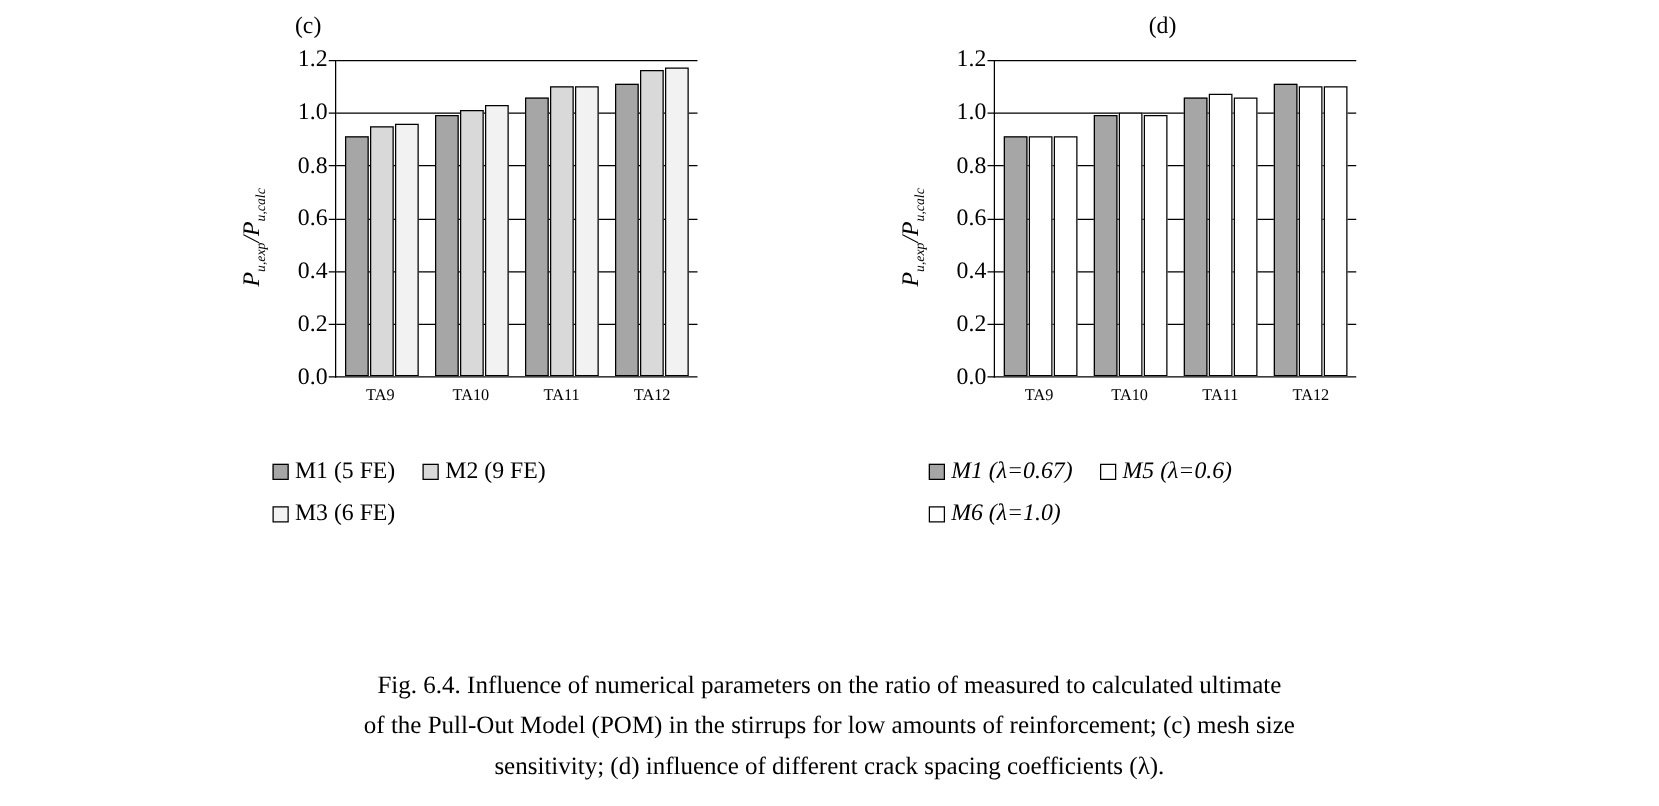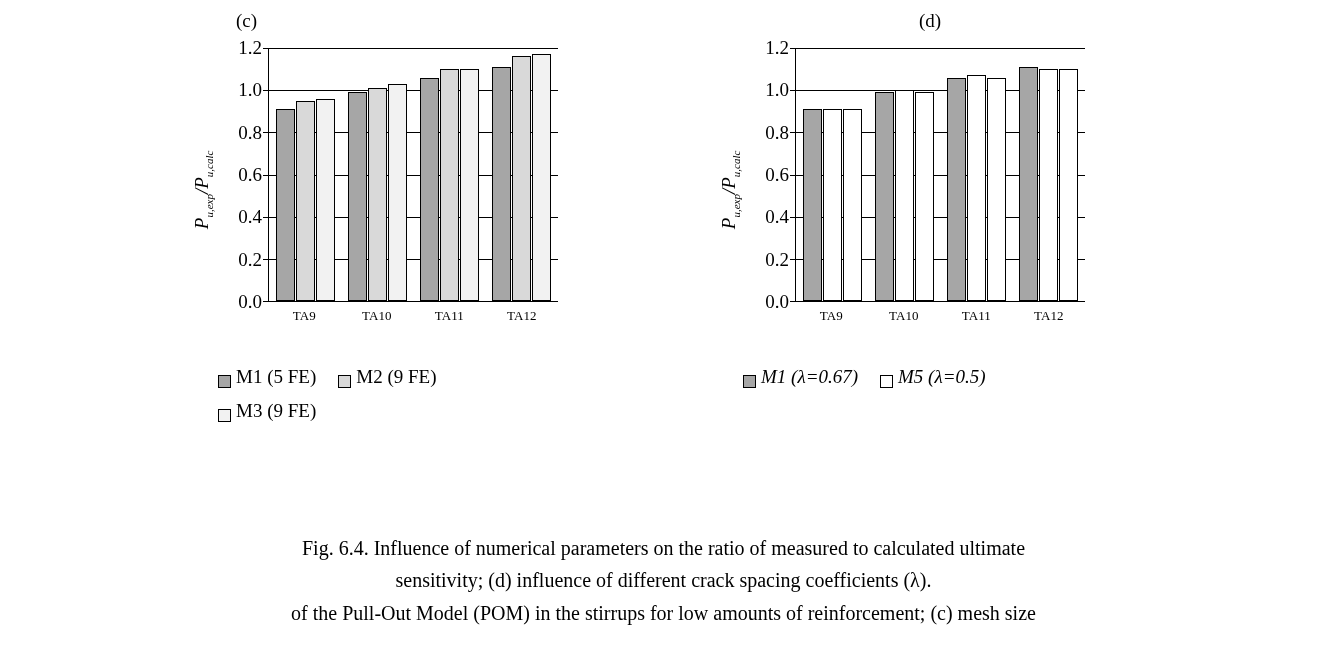--- a/index.html
+++ b/index.html
@@ -156,21 +156,21 @@
 
   .legend-row {
     display: flex;
     flex-direction: row;
     align-items: center;
     margin-bottom: 12px;
   }
   .legend-item {
     display: flex;
     flex-direction: row;
-    align-items: flex-end;
+    align-items: center;
     white-space: nowrap;
   }
   .legend-swatch {
     width: 13px;
     height: 13px;
     border: 1px solid #000;
     margin-right: 5px;
     box-sizing: border-box;
   }
   .legend-gap { width: 22px; }
@@ -268,21 +268,21 @@
         </div>
         <div class="legend-gap"></div>
         <div class="legend-item">
           <span class="legend-swatch" id="sw-c1" style="background: rgb(217, 217, 217);"></span>
           <span>M2 (9 FE)</span>
         </div>
       </div>
       <div class="legend-row">
         <div class="legend-item">
           <span class="legend-swatch" id="sw-c2" style="background: rgb(242, 242, 242);"></span>
-          <span>M3 (9 FE)</span>
+          <span>M3 (6 FE)</span>
         </div>
       </div>
     </div>
   </div>
 
   <div class="panel panel-d">
     <div class="panel-title">(d)</div>
 
     <div class="chart-block">
       <div class="ylabel">
@@ -350,25 +350,31 @@
 
     <div class="legend">
       <div class="legend-row">
         <div class="legend-item">
           <span class="legend-swatch" id="sw-d0" style="background: rgb(166, 166, 166);"></span>
           <span>M1 (λ=0.67)</span>
         </div>
         <div class="legend-gap"></div>
         <div class="legend-item">
           <span class="legend-swatch" id="sw-d1" style="background: rgb(255, 255, 255);"></span>
-          <span>M5 (λ=0.5)</span>
+          <span>M5 (λ=0.6)</span>
+        </div>
+      </div>
+      <div class="legend-row">
+        <div class="legend-item">
+          <span class="legend-swatch" id="sw-d2" style="background: rgb(255, 255, 255);"></span>
+          <span>M6 (λ=1.0)</span>
         </div>
       </div>
     </div>
   </div>
 
 </div>
 
 <div class="caption">
   <div>Fig. 6.4. Influence of numerical parameters on the ratio of measured to calculated ultimate</div>
+  <div>of the Pull-Out Model (POM) in the stirrups for low amounts of reinforcement; (c) mesh size</div>
   <div>sensitivity; (d) influence of different crack spacing coefficients (λ).</div>
-  <div>of the Pull-Out Model (POM) in the stirrups for low amounts of reinforcement; (c) mesh size</div>
 </div>
 
 </body></html>

